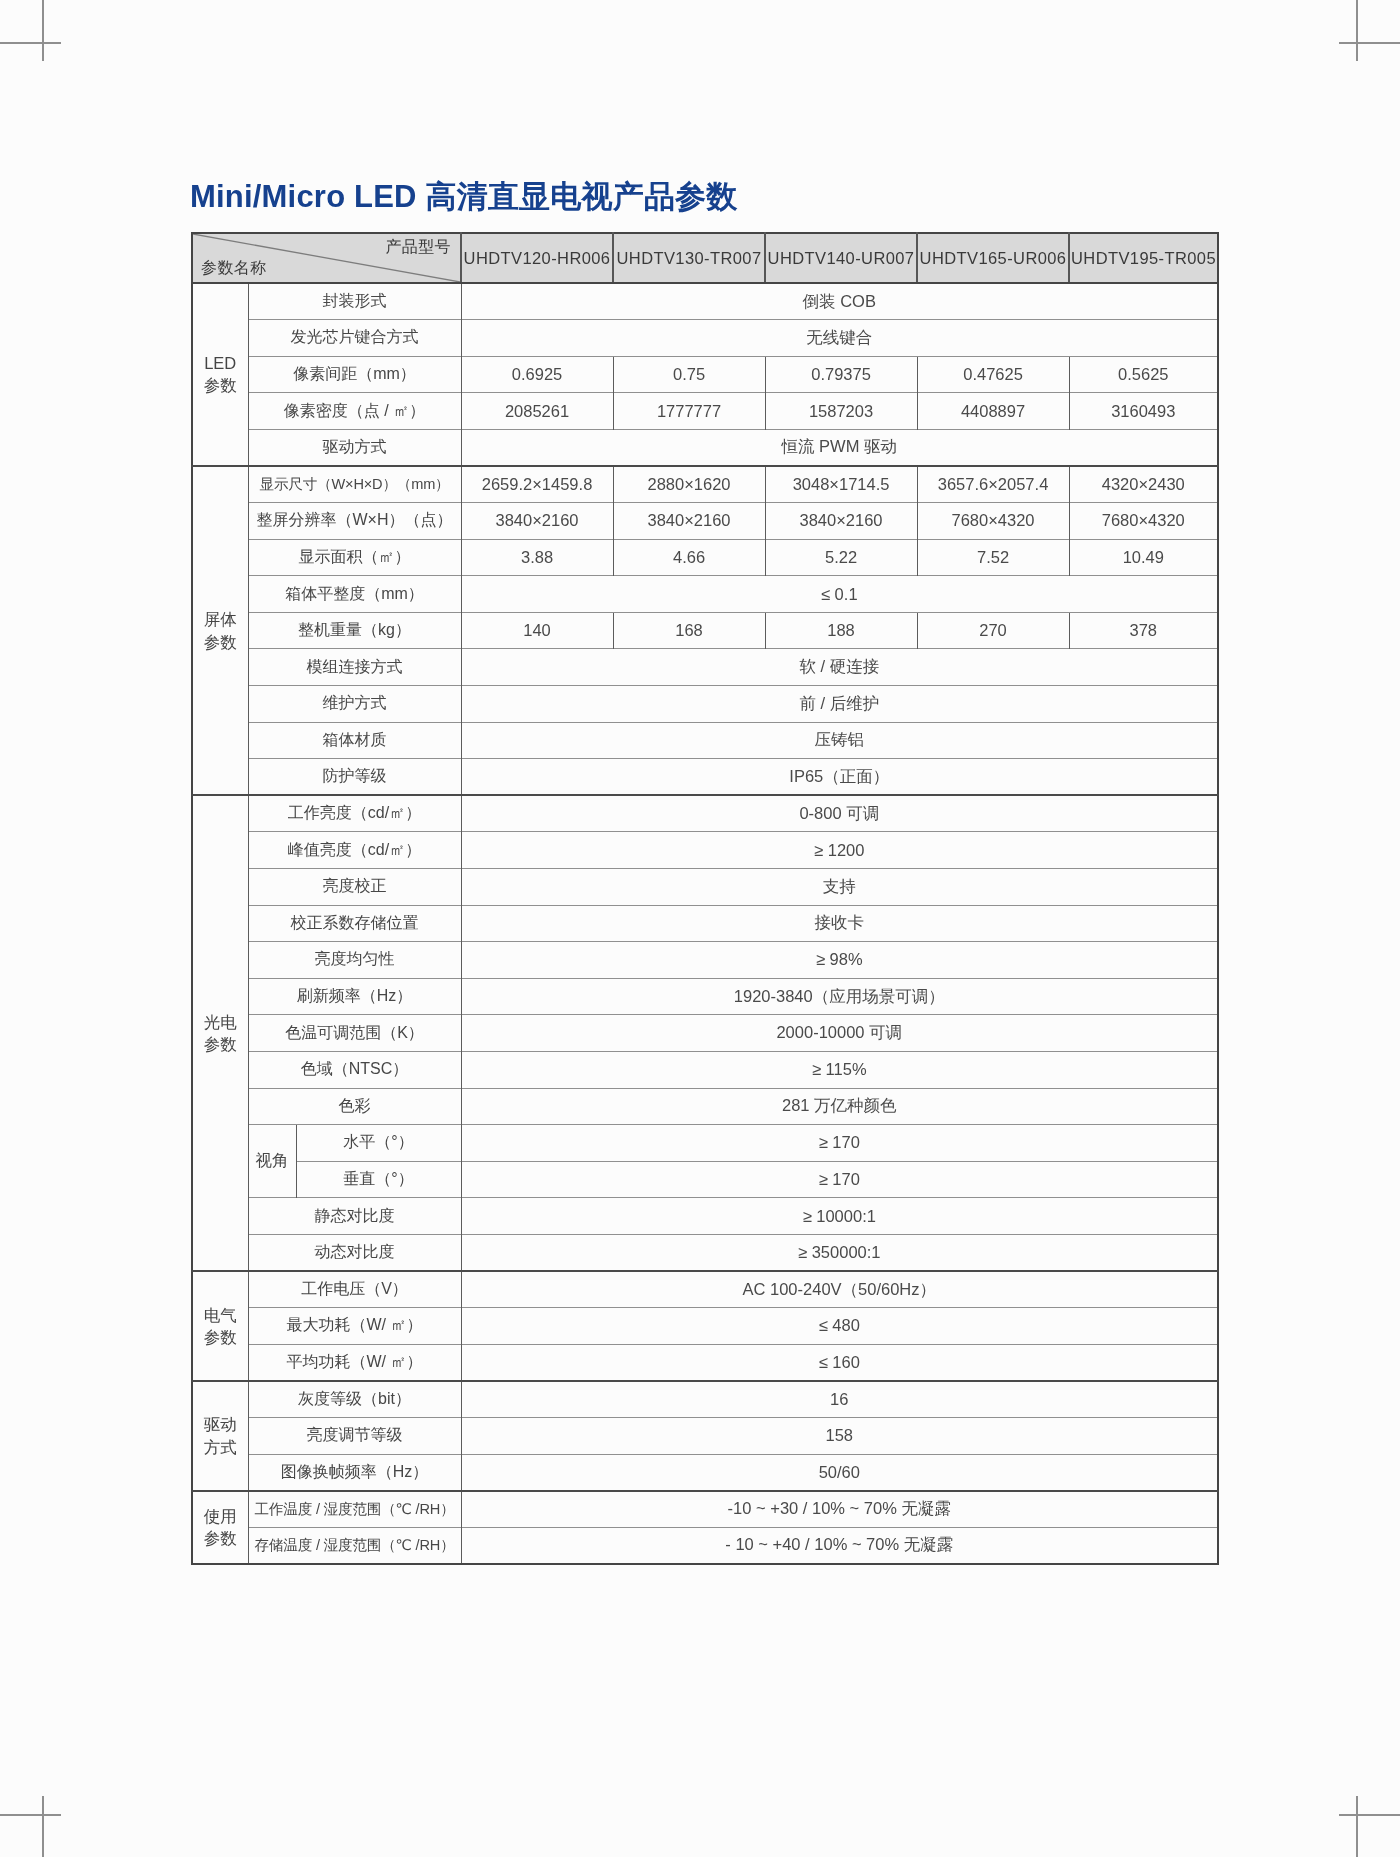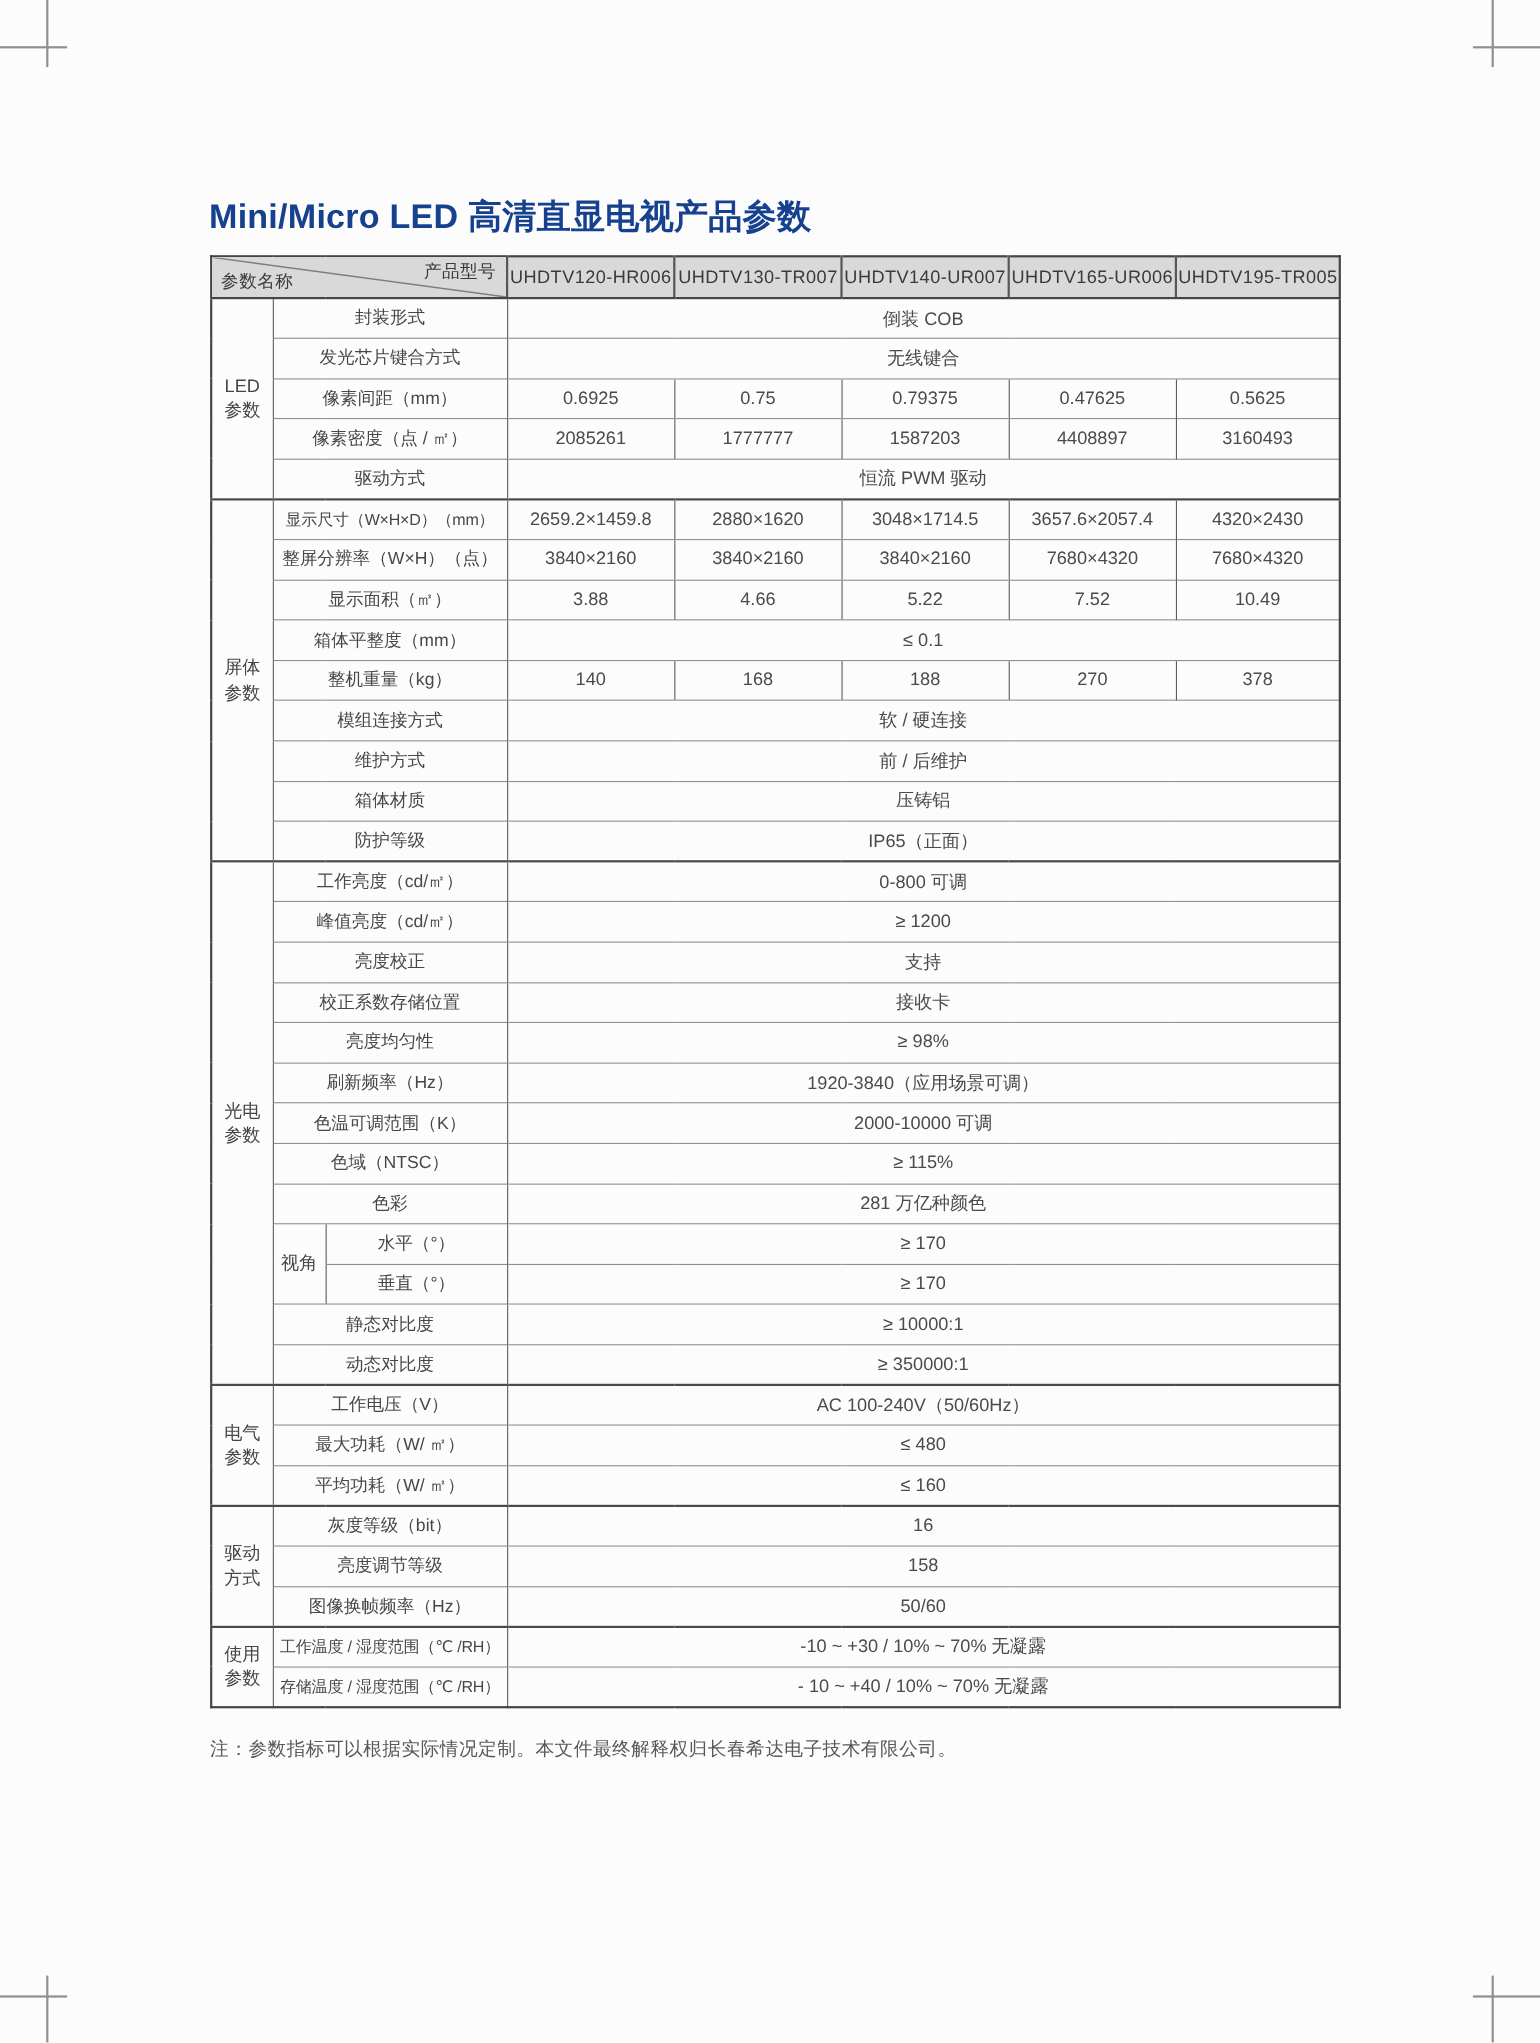--- a/index.html
+++ b/index.html
@@ -29,21 +29,21 @@
     width:1026px; table-layout:fixed; border-collapse:collapse;
     border:2.6px solid #454545;
     font-size:16px; color:#474747;
   }
   col.ca  { width:56px; }
   col.cb1 { width:48px; }
   col.cb2 { width:165px; }
   col.cm  { width:152px; }
   col.cml { width:149px; }
 
-  tr.hrow { height:38px; }
+  tr.hrow { height:50px; }
   tbody tr { height:36.6px; }
 
   th {
     background:#d9d9d9; font-weight:400; color:#3a3a3a;
     border-left:2px solid #565656; border-bottom:2.4px solid #454545;
     text-align:center; vertical-align:middle;
     font-size:16.5px; letter-spacing:0.4px; white-space:nowrap;
   }
   th.corner { border-left:none; position:relative; padding:0; }
   th.corner svg { position:absolute; left:0; top:0; width:100%; height:100%; display:block; }
@@ -284,15 +284,14 @@
           <td class="label compact" colspan="2">工作温度 / 湿度范围（℃ /RH）</td>
           <td class="val" colspan="5">-10 ~ +30 / 10% ~ 70% 无凝露</td>
         </tr>
         <tr>
           <td class="label compact" colspan="2">存储温度 / 湿度范围（℃ /RH）</td>
           <td class="val" colspan="5">- 10 ~ +40 / 10% ~ 70% 无凝露</td>
         </tr>
       </tbody>
   </table>
 
-  <div class="note">注：参数指标可以根据实际情况定制。本文件最终解释权归长春希达电子技术有限公司。</div>
 
 </div>
 
 </body></html>

